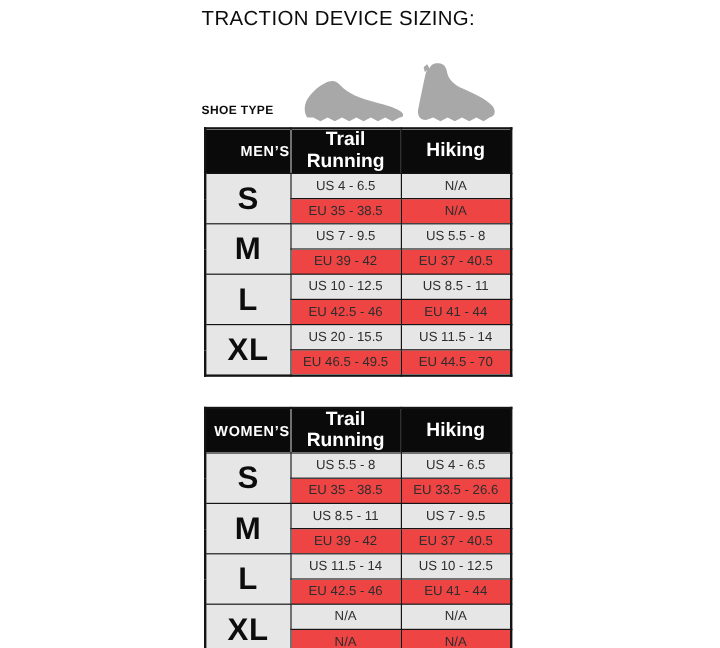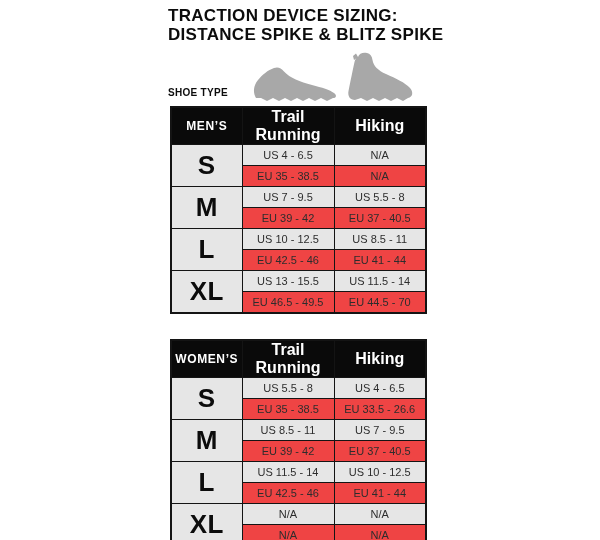--- a/index.html
+++ b/index.html
@@ -10,21 +10,21 @@
     background: #ffffff;
     font-family: "Liberation Sans", sans-serif;
     overflow: hidden;
   }
   .title {
     position: absolute;
     left: 168px;
     top: 7px;
     font-size: 17px;
     line-height: 18.5px;
-    font-weight: 700;
+    font-weight: 400;
     color: #0c0c0c;
     letter-spacing: 0.3px;
     white-space: nowrap;
   }
   .shoe-type-label {
     position: absolute;
     left: 168px;
     top: 87px;
     font-size: 10px;
     font-weight: 800;
@@ -56,20 +56,21 @@
     background: #0a0a0a;
     color: #ffffff;
     height: 25px;
     font-size: 16px;
     font-weight: bold;
   }
   .sizing-table th.group {
     font-weight: 800;
     letter-spacing: 0.6px;
     font-size: 12px;
+    text-align: right;
   }
   .sizing-table td {
     height: 20px;
     font-size: 11px;
     color: #2d2d2d;
     background: #ef4444;
   }
   .sizing-table tr.us-row td { background: #e6e6e6; }
   .sizing-table td.size-cell {
     background: #ffffff;
@@ -82,21 +83,20 @@
   .col-trail { width: 92px; }
   .col-hike  { width: 92px; }
 </style>
 </head>
 <body>
 
 <div class="page">
 
   <div class="title">
     <div>TRACTION DEVICE SIZING:</div>
-    <div>DISTANCE SPIKE &amp; BLITZ SPIKE</div>
   </div>
 
   <div class="shoe-type-label">SHOE TYPE</div>
 
   <span class="shoe-icon trail">
     <svg width="90" height="45" viewBox="0 0 90 45">
       <path fill="#a8a8a8" d="M7,39 C4,34 4,27 9,21 C13,16 19,11 25,9 C29,7.5 32,9 35,12.5 C41,19 51,23 63,26 C73,28.5 81,31 85,34 C88,36 87.5,39 84,39 L78,42 L72,39 L66,42 L60,39 L54,42 L48,39 L42,42 L36,39 L30,42 L24,39 L18,42 L12,39 Z"></path>
     </svg>
   </span>
 
@@ -142,21 +142,21 @@
         <td class="size-cell" rowspan="2">L</td>
         <td>US 10 - 12.5</td>
         <td>US 8.5 - 11</td>
       </tr>
       <tr>
         <td>EU 42.5 - 46</td>
         <td>EU 41 - 44</td>
       </tr>
       <tr class="us-row">
         <td class="size-cell" rowspan="2">XL</td>
-        <td>US 13 - 15.5</td>
+        <td>US 20 - 15.5</td>
         <td>US 11.5 - 14</td>
       </tr>
       <tr>
         <td>EU 46.5 - 49.5</td>
         <td>EU 44.5 - 70</td>
       </tr>
     </tbody>
   </table>
 
   <table class="sizing-table women">

